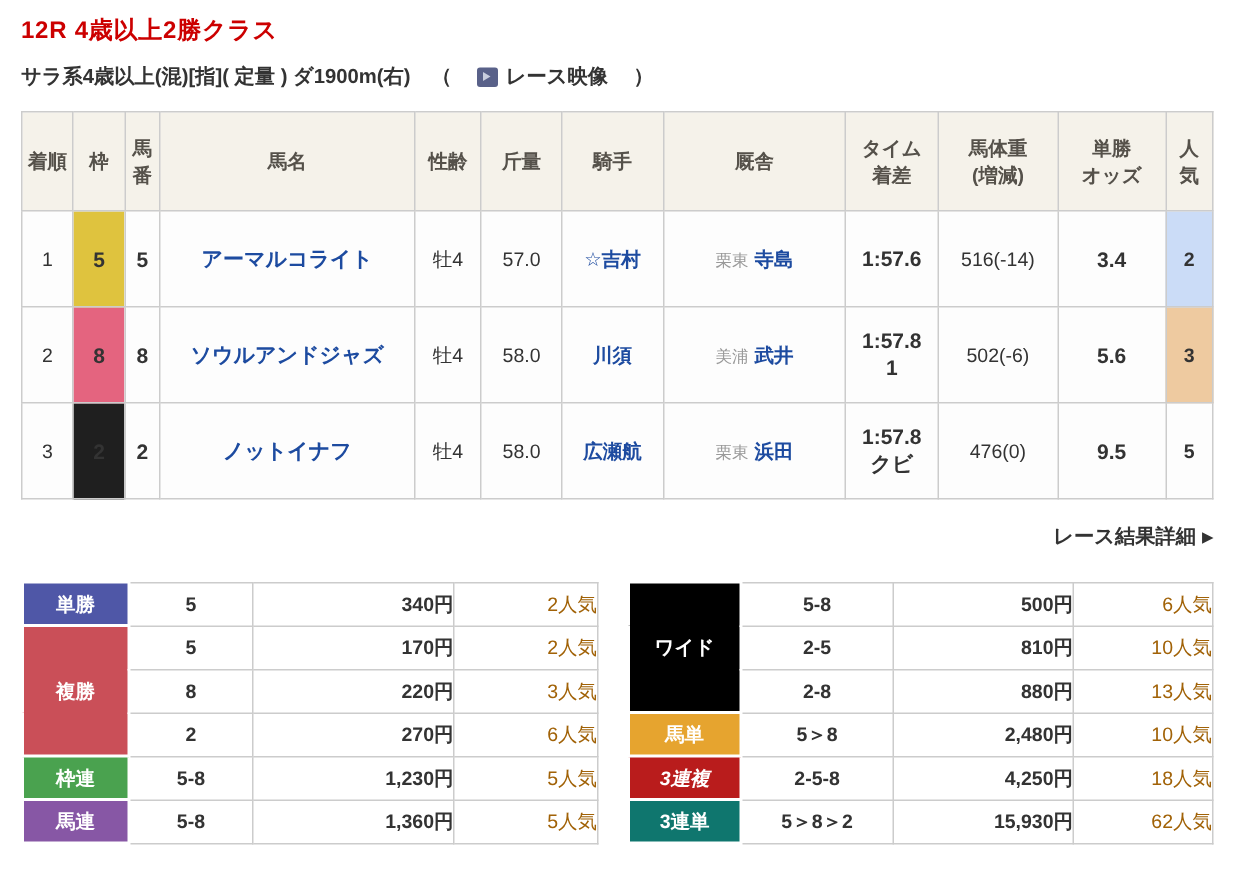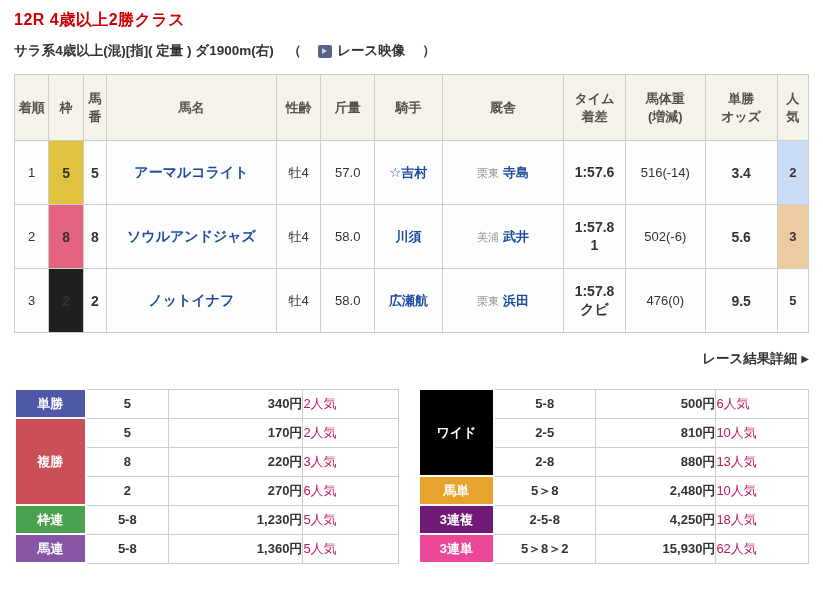--- a/index.html
+++ b/index.html
@@ -62,21 +62,21 @@
 
   
   .payouts { display:flex; gap:19px; margin-top:20px; }
   table.payout { border-collapse:collapse; font-size:13px; table-layout:fixed; }
   table.payout td, table.payout th { border:1px solid #ccc; height:29px; padding:0; background:#fff; }
   table.payout th.plabel {
     border:2px solid #fff; color:#fff; font-weight:bold; font-size:13px; text-align:center;
   }
   td.combo { text-align:center; font-weight:bold; }
   td.pay { text-align:right; padding-right:12px; font-weight:bold; }
-  td.ppop { padding-right:8px; color:#be185d; }
+  td.ppop { text-align:right; padding-right:8px; color:#a16207; }
   .lt .pl{width:71px}.lt .pc{width:83px}.lt .pp{width:135px}.lt .pn{width:96px}
   .rt .pl{width:75px}.rt .pc{width:102px}.rt .pp{width:121px}.rt .pn{width:93px}
 </style>
 </head>
 <body>
 
 <div class="page">
 
   <h1 class="race-title">12R 4歳以上2勝クラス</h1>
 
@@ -228,27 +228,27 @@
             <td class="pay pp">880円</td>
             <td class="ppop pn">13人気</td>
           </tr>
           <tr>
             <th class="plabel pl" rowspan="1" style="background: rgb(230, 164, 47);">馬単</th>
             <td class="combo pc">5＞8</td>
             <td class="pay pp">2,480円</td>
             <td class="ppop pn">10人気</td>
           </tr>
           <tr>
-            <th class="plabel pl" rowspan="1" style="background: #701a75;">3連複</th>
+            <th class="plabel pl" rowspan="1" style="background: #b91c1c; font-style: italic;">3連複</th>
             <td class="combo pc">2-5-8</td>
             <td class="pay pp">4,250円</td>
             <td class="ppop pn">18人気</td>
           </tr>
           <tr>
-            <th class="plabel pl" rowspan="1" style="background: #ec4899;">3連単</th>
+            <th class="plabel pl" rowspan="1" style="background: #0f766e;">3連単</th>
             <td class="combo pc">5＞8＞2</td>
             <td class="pay pp">15,930円</td>
             <td class="ppop pn">62人気</td>
           </tr>
         </tbody>
       </table>
   </div>
 
 </div>
 

